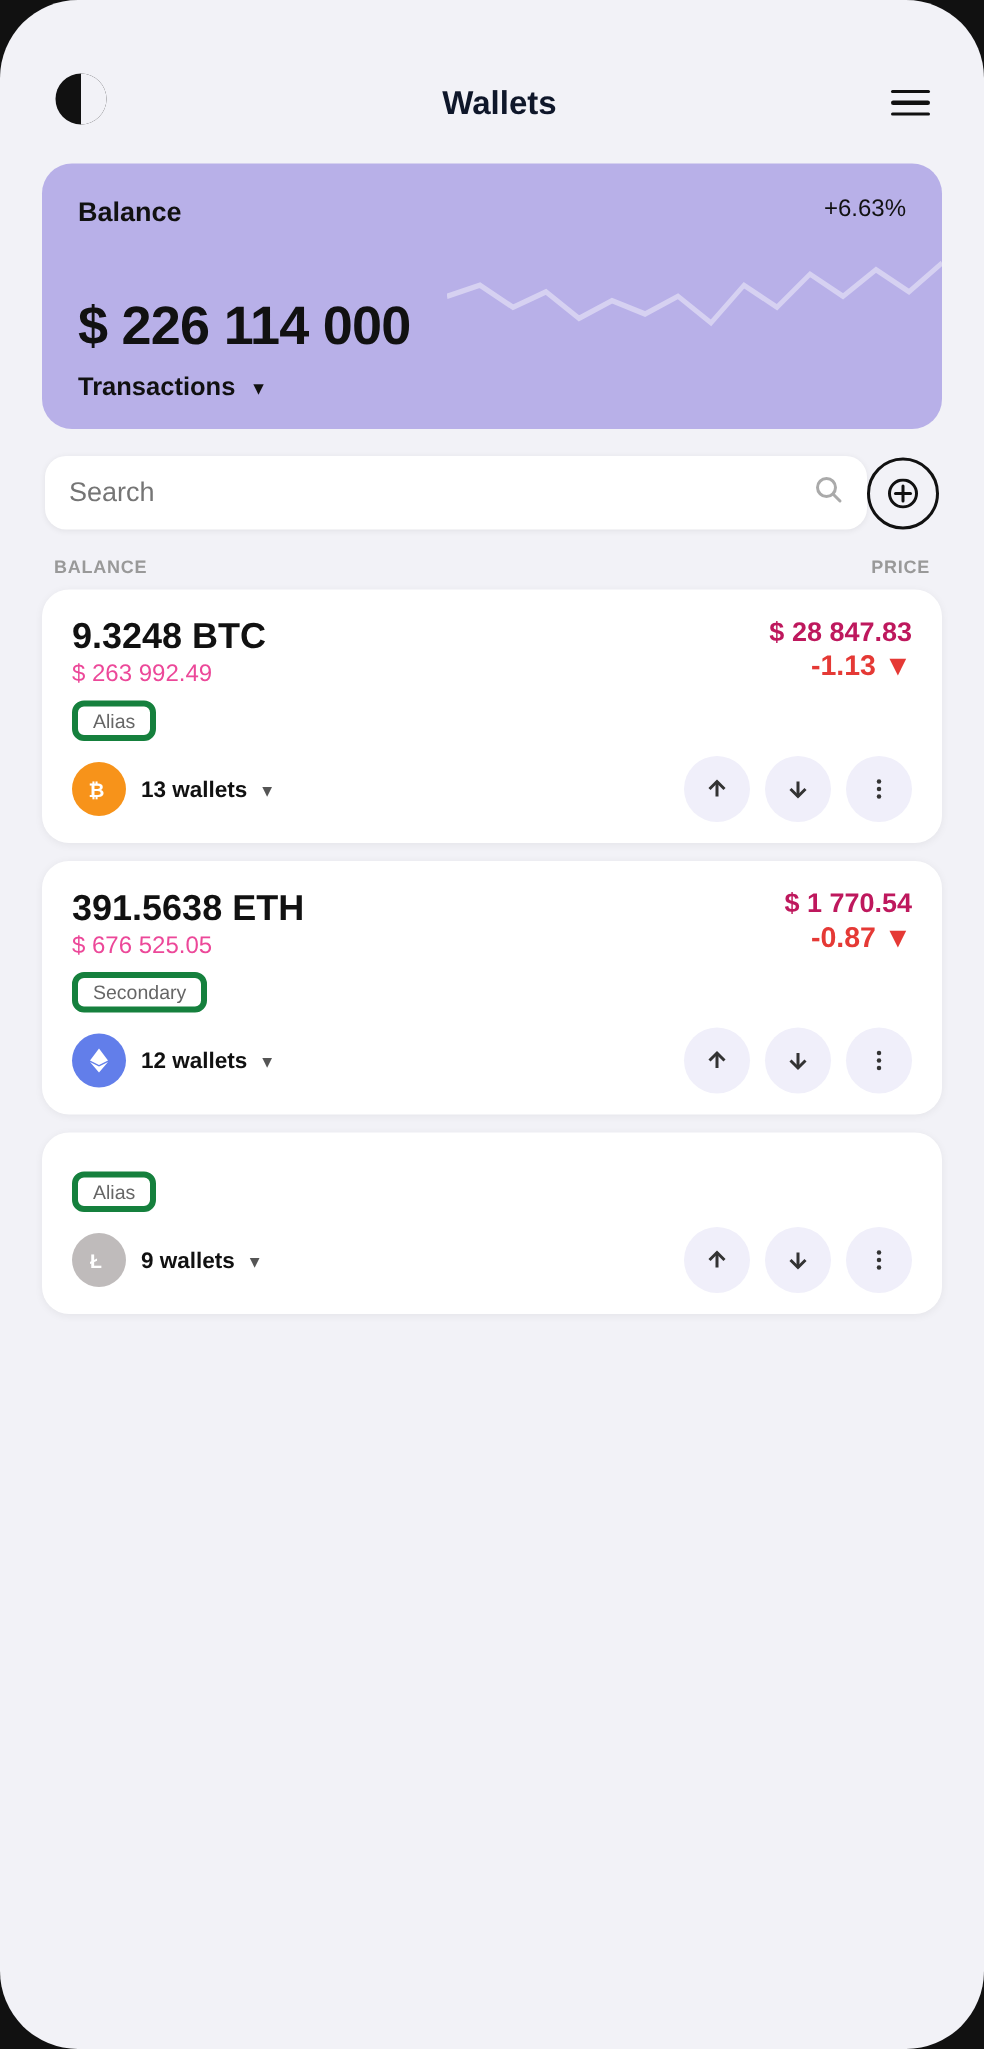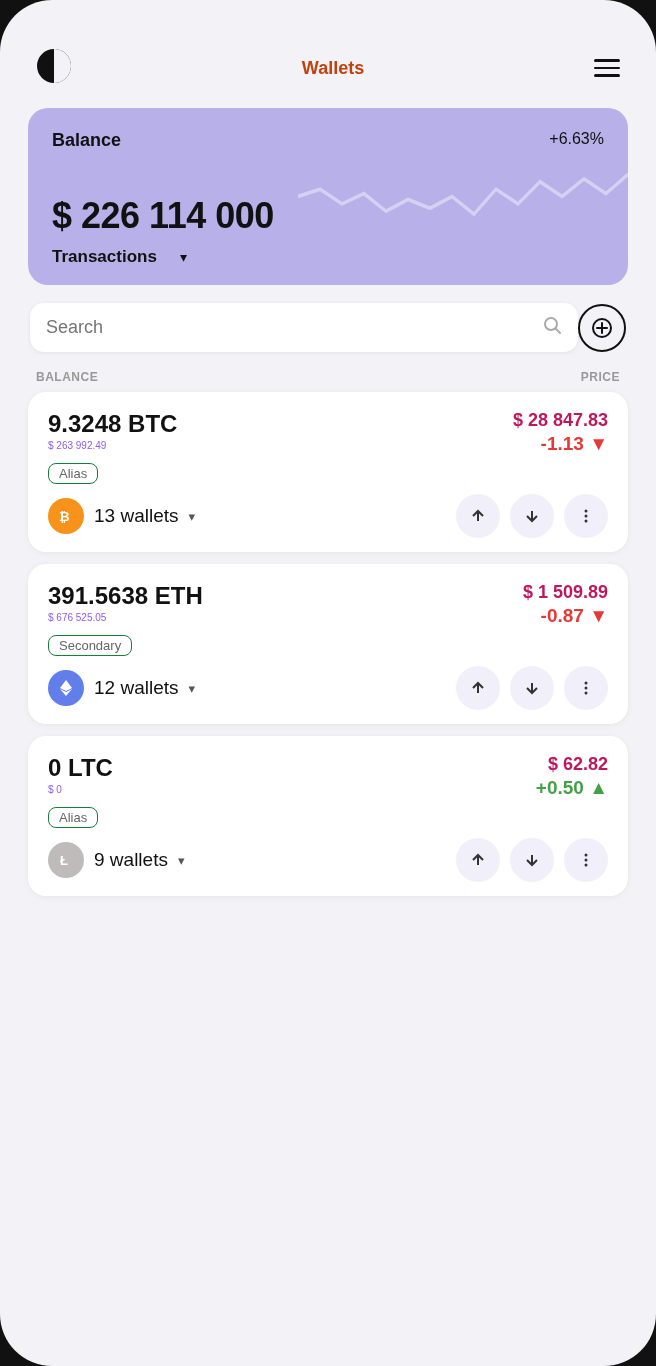--- a/index.html
+++ b/index.html
@@ -31,23 +31,23 @@
       justify-content: space-between;
       padding: 0 8px 20px 8px;
     }
 
     .logo-icon {
       width: 36px;
       height: 36px;
     }
 
     .header-title {
-      font-size: 18px;
+      font-size: 22px;
       font-weight: 700;
-      color: #c2410c;
+      color: #0f172a;
     }
 
     .hamburger-icon {
       display: flex;
       flex-direction: column;
       gap: 5px;
       cursor: pointer;
     }
 
     .hamburger-icon span {
@@ -101,21 +101,21 @@
       right: 0;
       top: 0;
       width: 55%;
       height: 100%;
       opacity: 0.6;
     }
 
     .transactions-row {
       display: flex;
       align-items: center;
-      gap: 23px;
+      gap: 12px;
       margin-top: 8px;
     }
 
     .transactions-label {
       font-size: 17px;
       font-weight: 700;
       color: #111;
     }
 
     .chevron-down {
@@ -213,38 +213,38 @@
     }
 
     .asset-price {
       font-size: 18px;
       font-weight: 600;
       color: #be185d;
       text-align: right;
     }
 
     .asset-usd {
-      font-size: 10px;
-      color: #8b5cf6;
+      font-size: 16px;
+      color: #ec4899;
       margin-top: 2px;
     }
 
     .asset-change {
       font-size: 19px;
       font-weight: 700;
       text-align: right;
       margin-top: 2px;
     }
 
     .asset-change.negative { color: #e53935; }
     .asset-change.positive { color: #43a047; }
 
     .asset-tag {
       display: inline-block;
-      border: 1px solid #15803d;
+      border: 4px solid #15803d;
       border-radius: 8px;
       padding: 2px 10px;
       font-size: 13px;
       color: #666;
       margin: 8px 0 10px 0;
     }
 
     .asset-bottom-row {
       display: flex;
       align-items: center;
@@ -265,23 +265,23 @@
       align-items: center;
       justify-content: center;
       font-size: 18px;
     }
 
     .coin-btc { background: #f7931a; }
     .coin-eth { background: #627eea; }
     .coin-ltc { background: #bfbbbb; }
 
     .wallet-count {
-      font-size: 19px;
-      color: #111;
-      font-weight: 400;
+      font-size: 15px;
+      color: #111;
+      font-weight: 700;
     }
 
     .wallet-chevron {
       font-size: 13px;
       color: #555;
     }
 
     .asset-actions {
       display: flex;
       gap: 10px;
@@ -419,21 +419,21 @@
       </div>
     </div>
 
     <div class="asset-card">
       <div class="asset-top-row">
         <div>
           <div class="asset-amount">391.5638 ETH</div>
           <div class="asset-usd">$ 676 525.05</div>
         </div>
         <div>
-          <div class="asset-price">$ 1 509.89</div>
+          <div class="asset-price">$ 1 770.54</div>
           <div class="asset-change negative">-0.87 ▼</div>
         </div>
       </div>
       <div class="asset-tag">Secondary</div>
       <div class="asset-bottom-row">
         <div class="asset-wallet-info">
           <div class="coin-icon coin-eth">
             <svg width="20" height="20" viewBox="0 0 20 20" fill="white">
               <polygon points="10,2 16,10 10,13 4,10"></polygon>
               <polygon points="10,14 16,11 10,18 4,11"></polygon>
@@ -460,30 +460,20 @@
               <circle cx="9" cy="4" r="1.5"></circle>
               <circle cx="9" cy="9" r="1.5"></circle>
               <circle cx="9" cy="14" r="1.5"></circle>
             </svg>
           </button>
         </div>
       </div>
     </div>
 
     <div class="asset-card">
-      <div class="asset-top-row">
-        <div>
-          <div class="asset-amount">0 LTC</div>
-          <div class="asset-usd">$ 0</div>
-        </div>
-        <div>
-          <div class="asset-price">$ 62.82</div>
-          <div class="asset-change positive">+0.50 ▲</div>
-        </div>
-      </div>
       <div class="asset-tag">Alias</div>
       <div class="asset-bottom-row">
         <div class="asset-wallet-info">
           <div class="coin-icon coin-ltc">
             <svg width="20" height="20" viewBox="0 0 20 20" fill="white">
               <text x="4" y="15" font-size="13" font-weight="bold">Ł</text>
             </svg>
           </div>
           <span class="wallet-count">9 wallets</span>
           <span class="wallet-chevron">▾</span>

